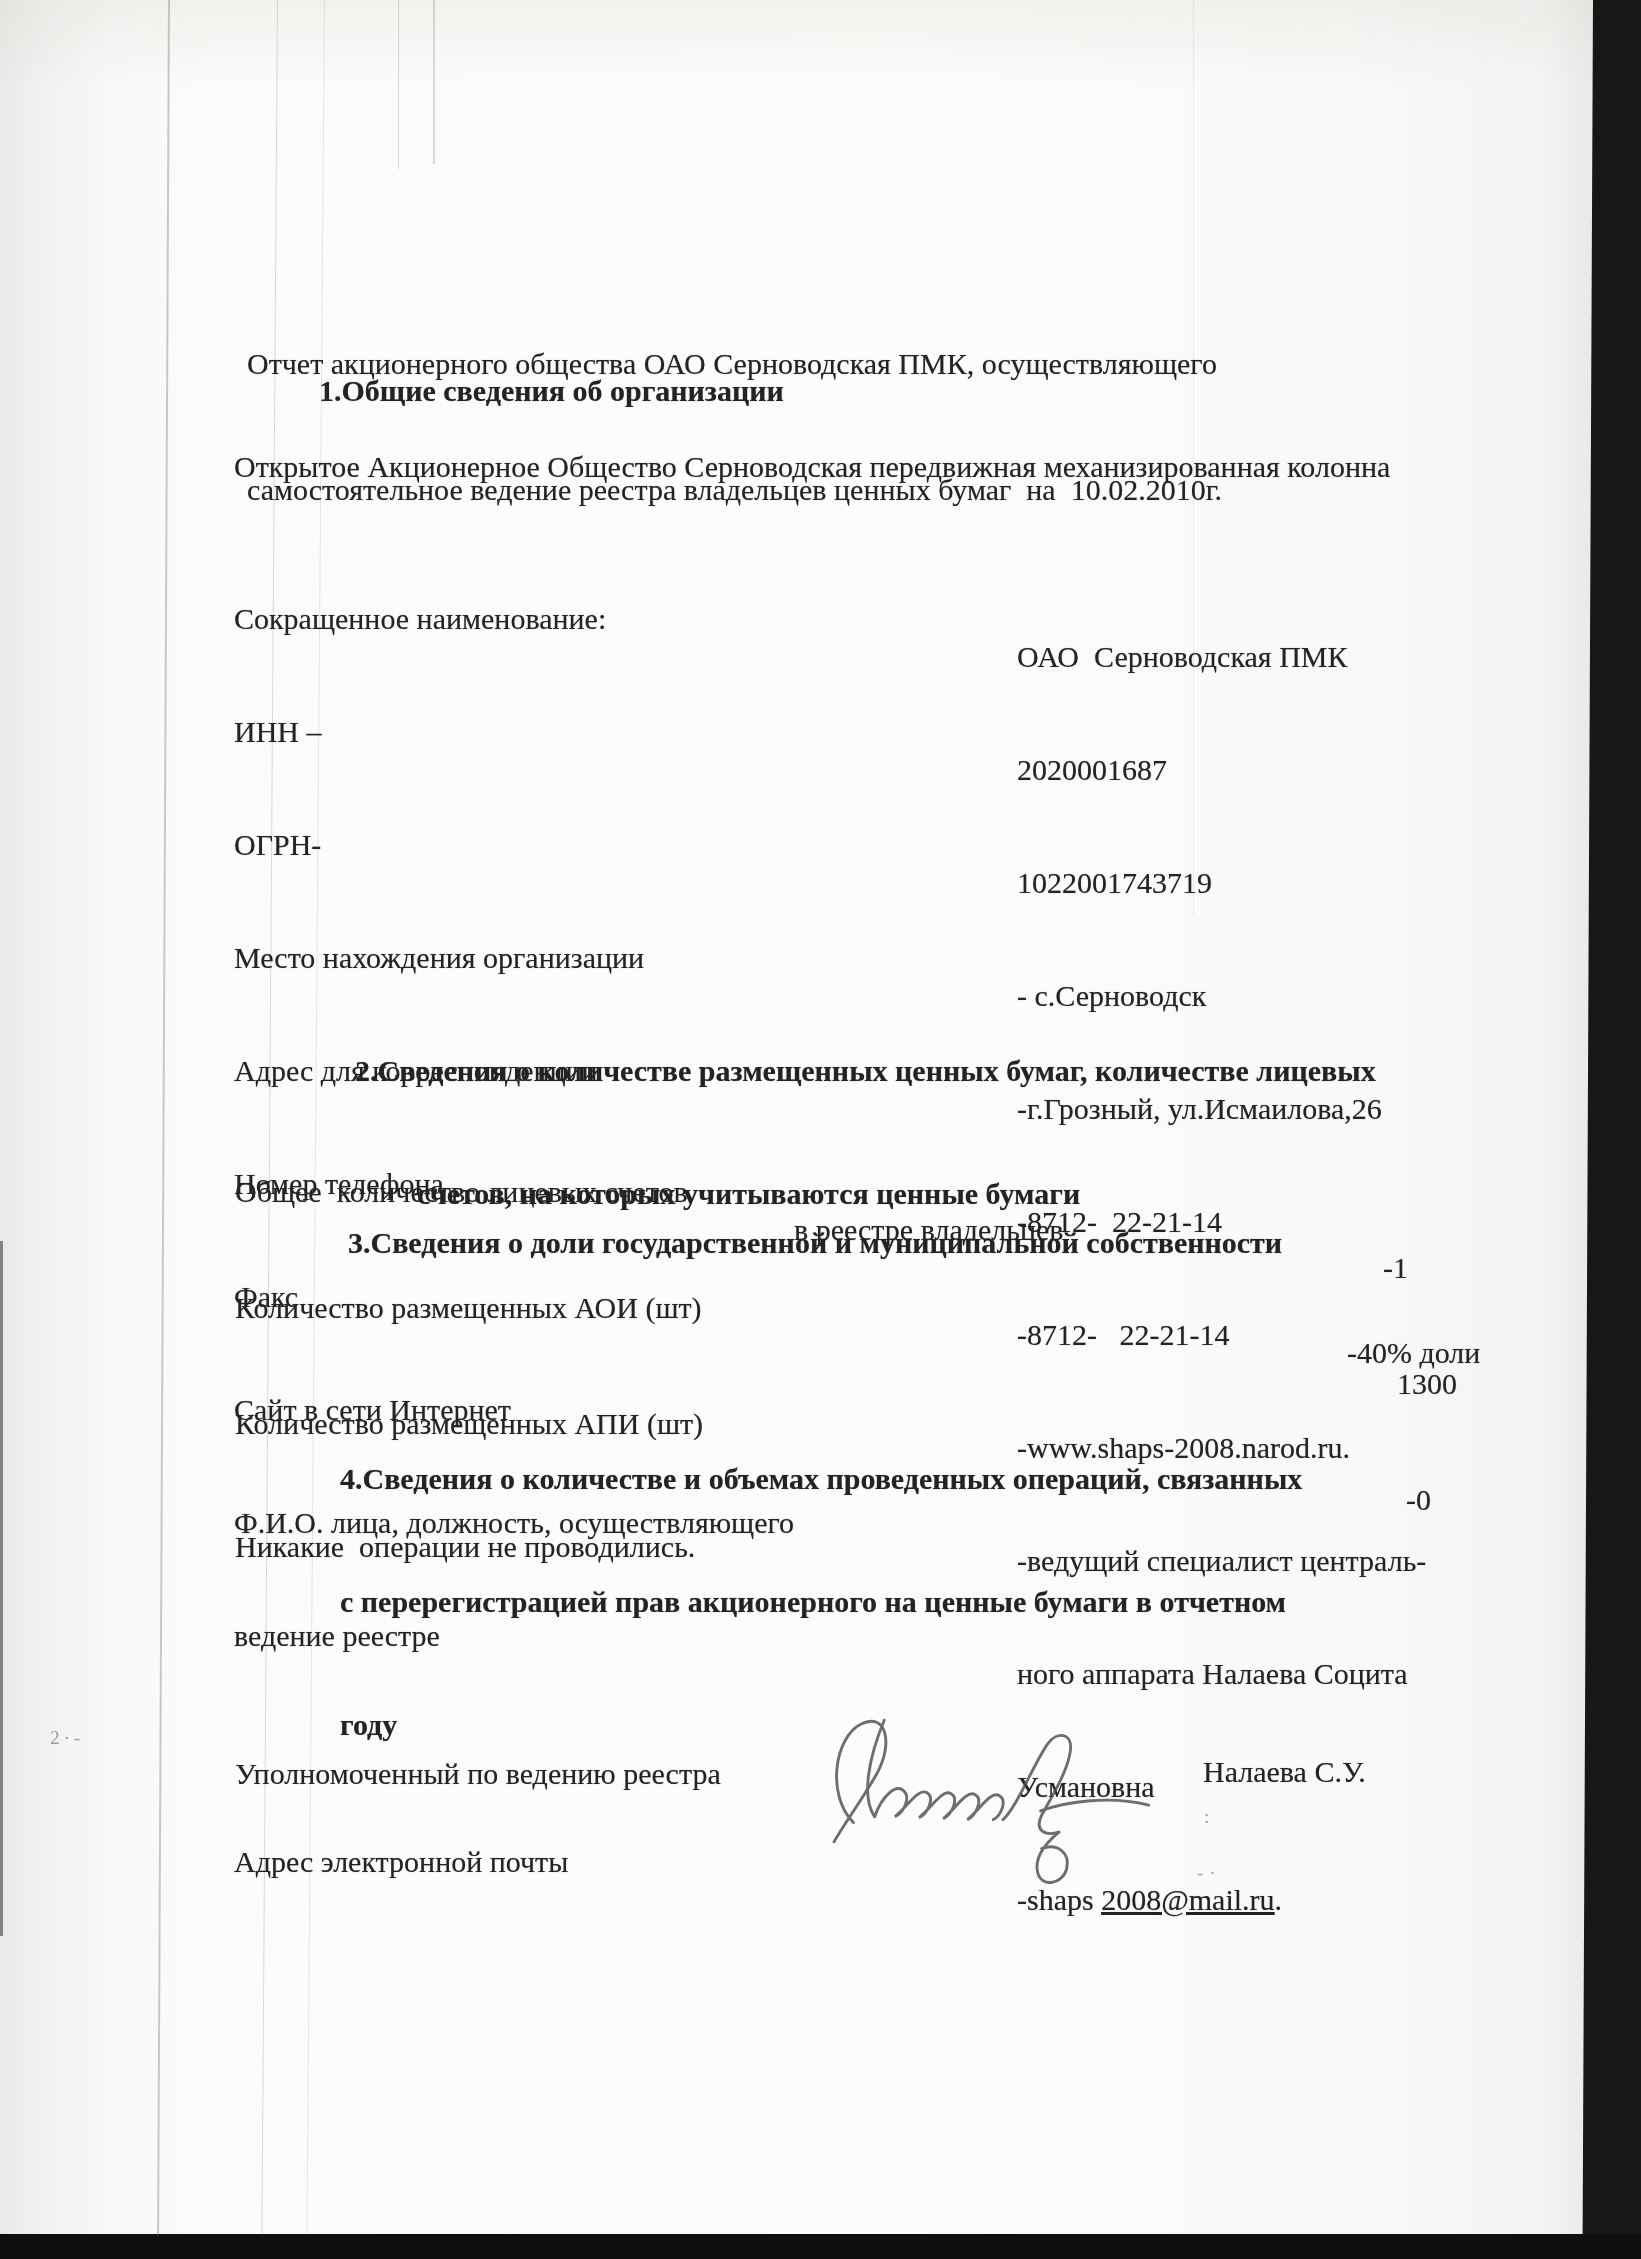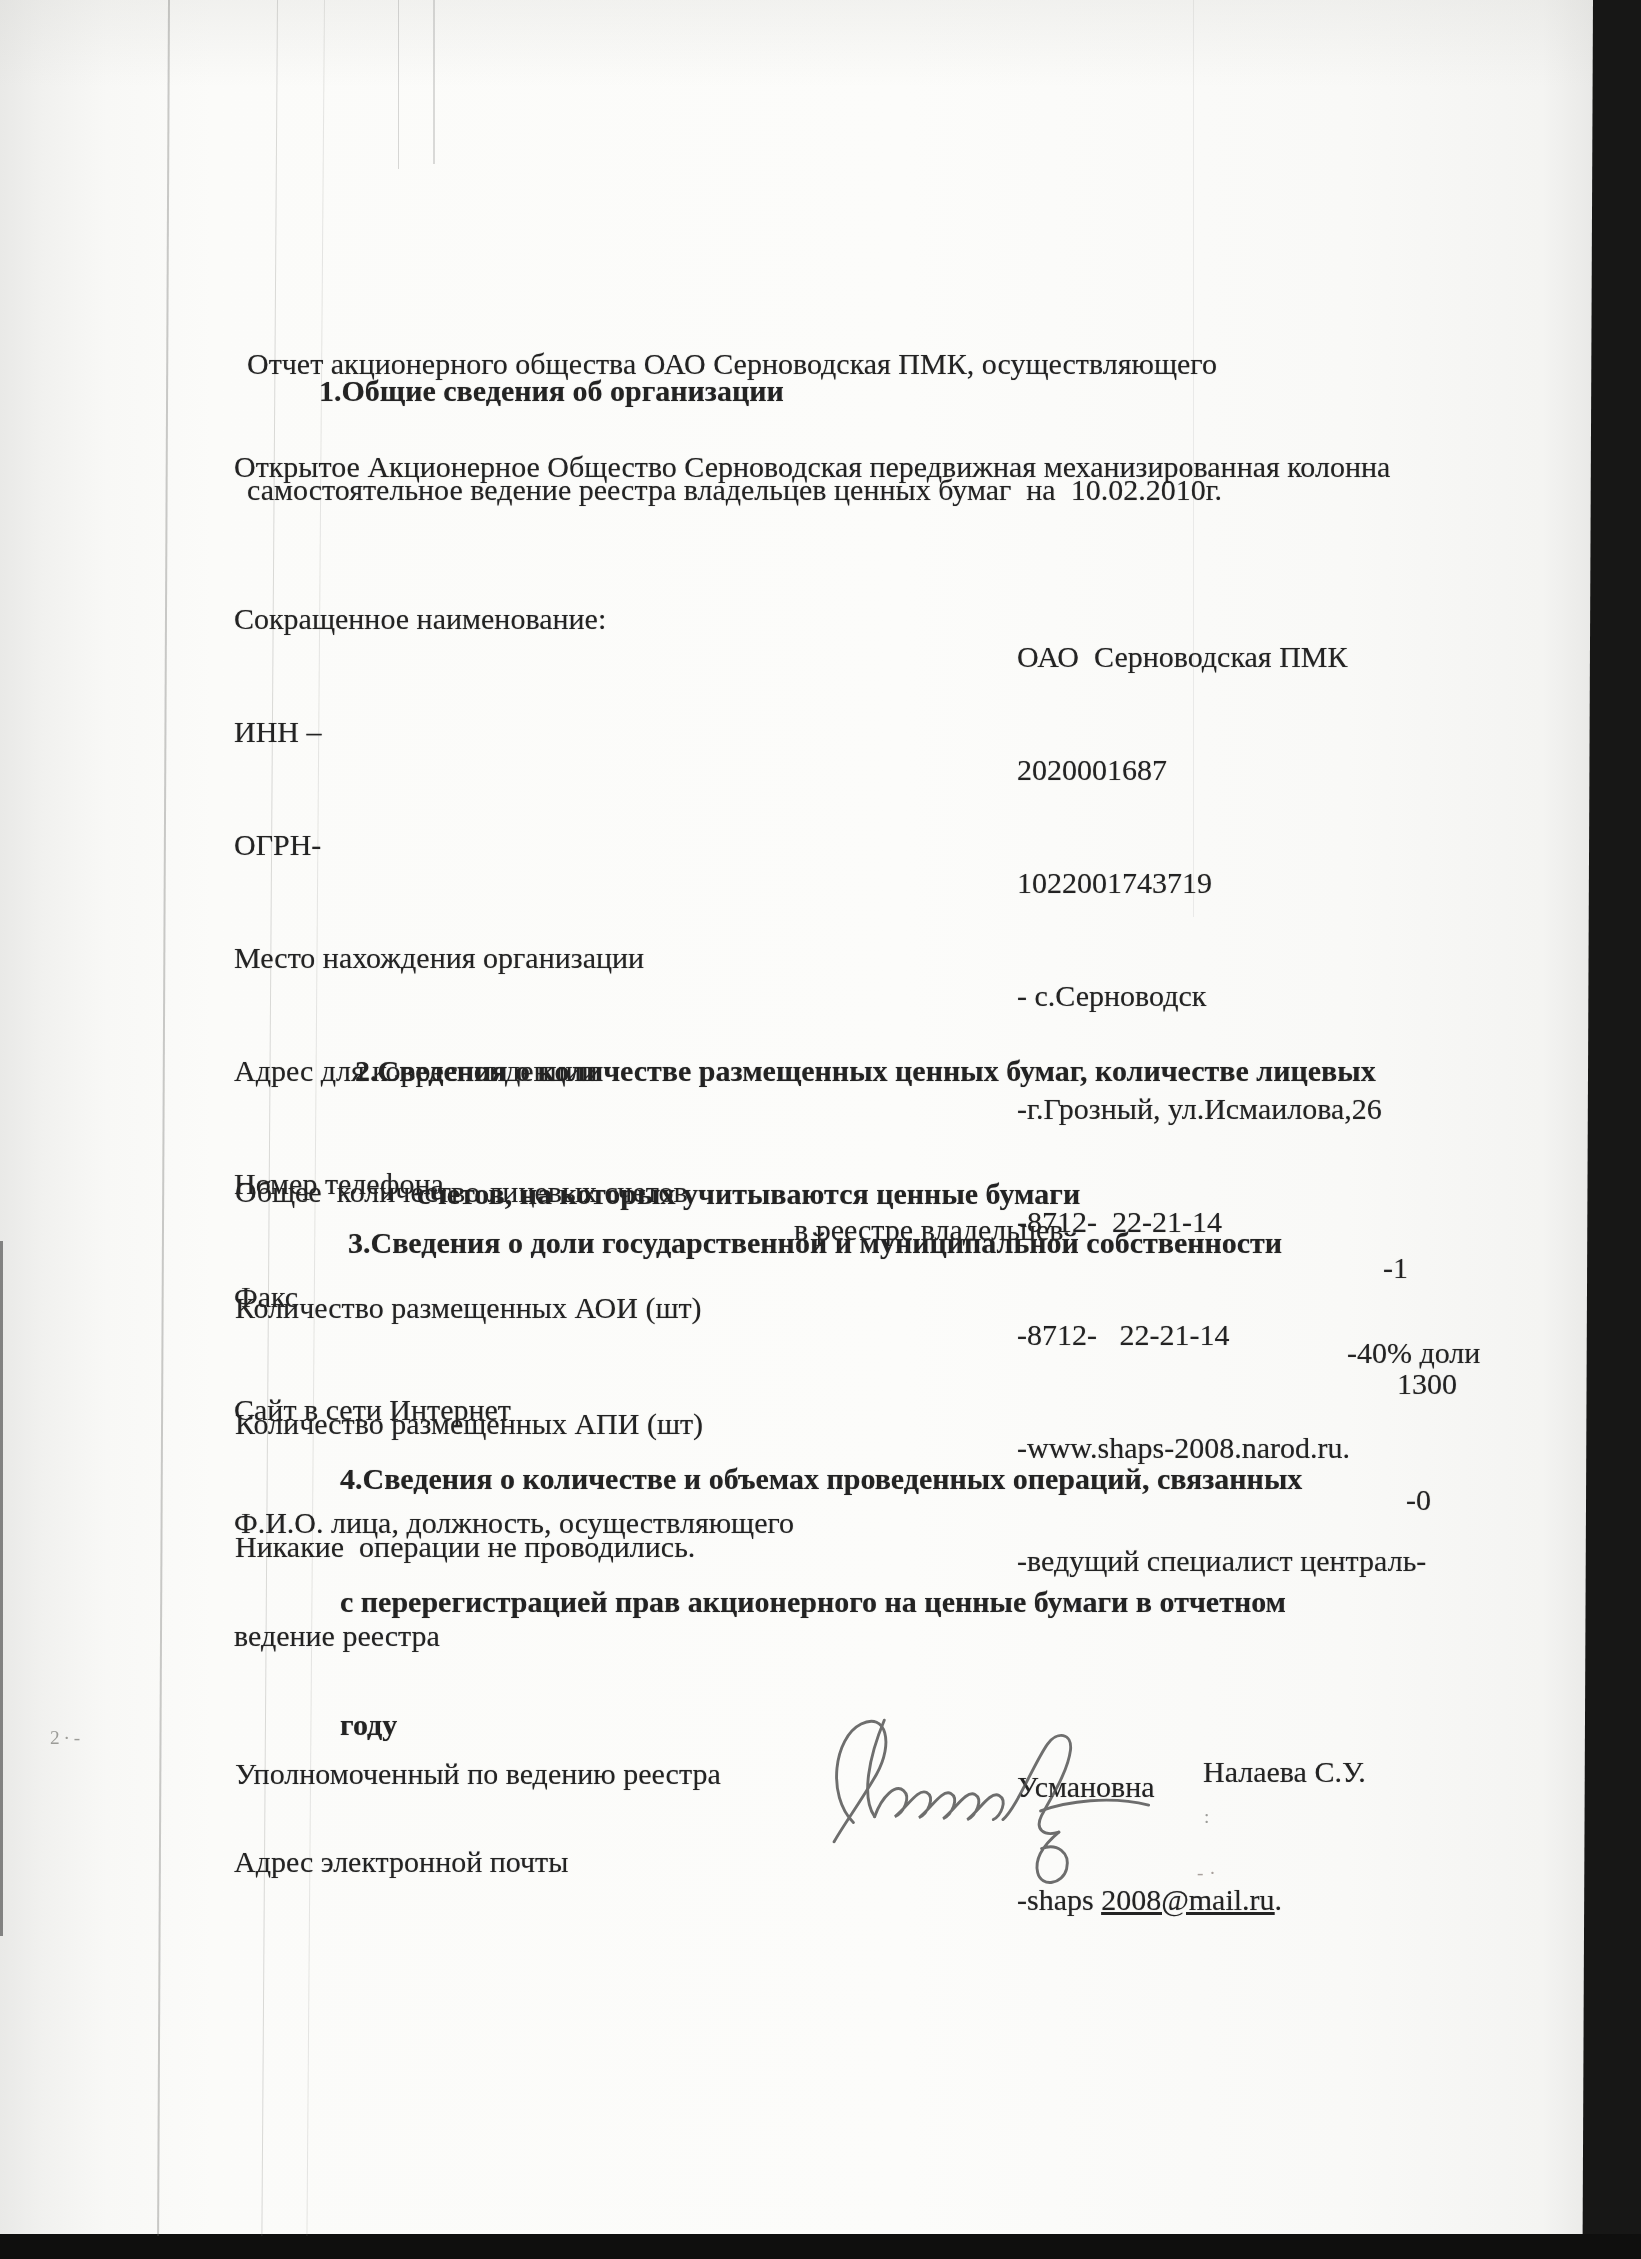--- a/index.html
+++ b/index.html
@@ -119,21 +119,22 @@
     </div>
     <div class="row">
       <span class="lbl">Сайт в сети Интернет</span>
       <span class="val">-www.shaps-2008.narod.ru.</span>
     </div>
     <div class="row">
       <span class="lbl">Ф.И.О. лица, должность, осуществляющего</span>
       <span class="val">-ведущий специалист централь-</span>
     </div>
     <div class="row">
-      <span class="lbl">ведение реестра</span>
+      <span class="lbl">ведение реестре</span>
+      <span class="val">ного аппарата Налаева Социта</span>
     </div>
     <div class="row">
       <span class="lbl"></span>
       <span class="val">Усмановна</span>
     </div>
     <div class="row">
       <span class="lbl">Адрес электронной почты</span>
       <span class="val"><span>-shaps </span><span class="u">2008@mail.ru</span><span>.</span></span>
     </div>
   </div>

